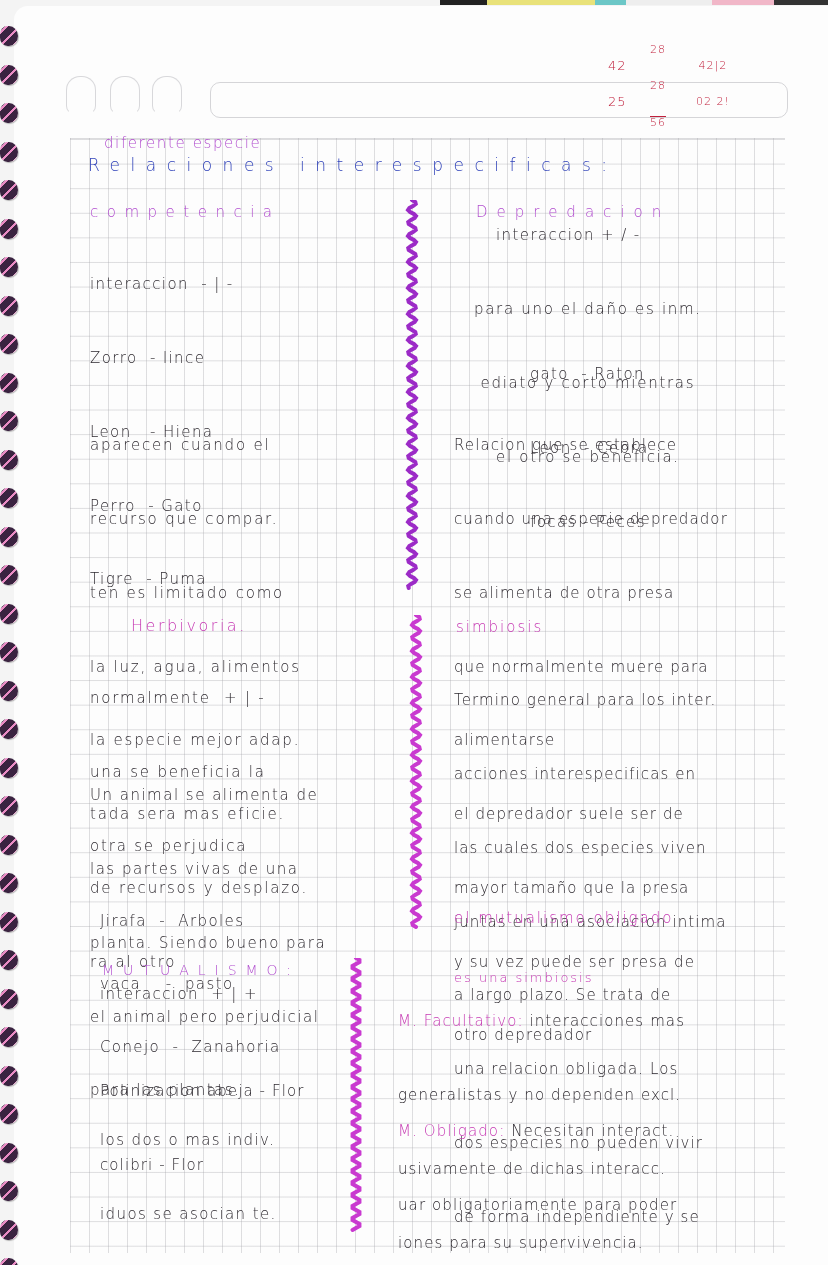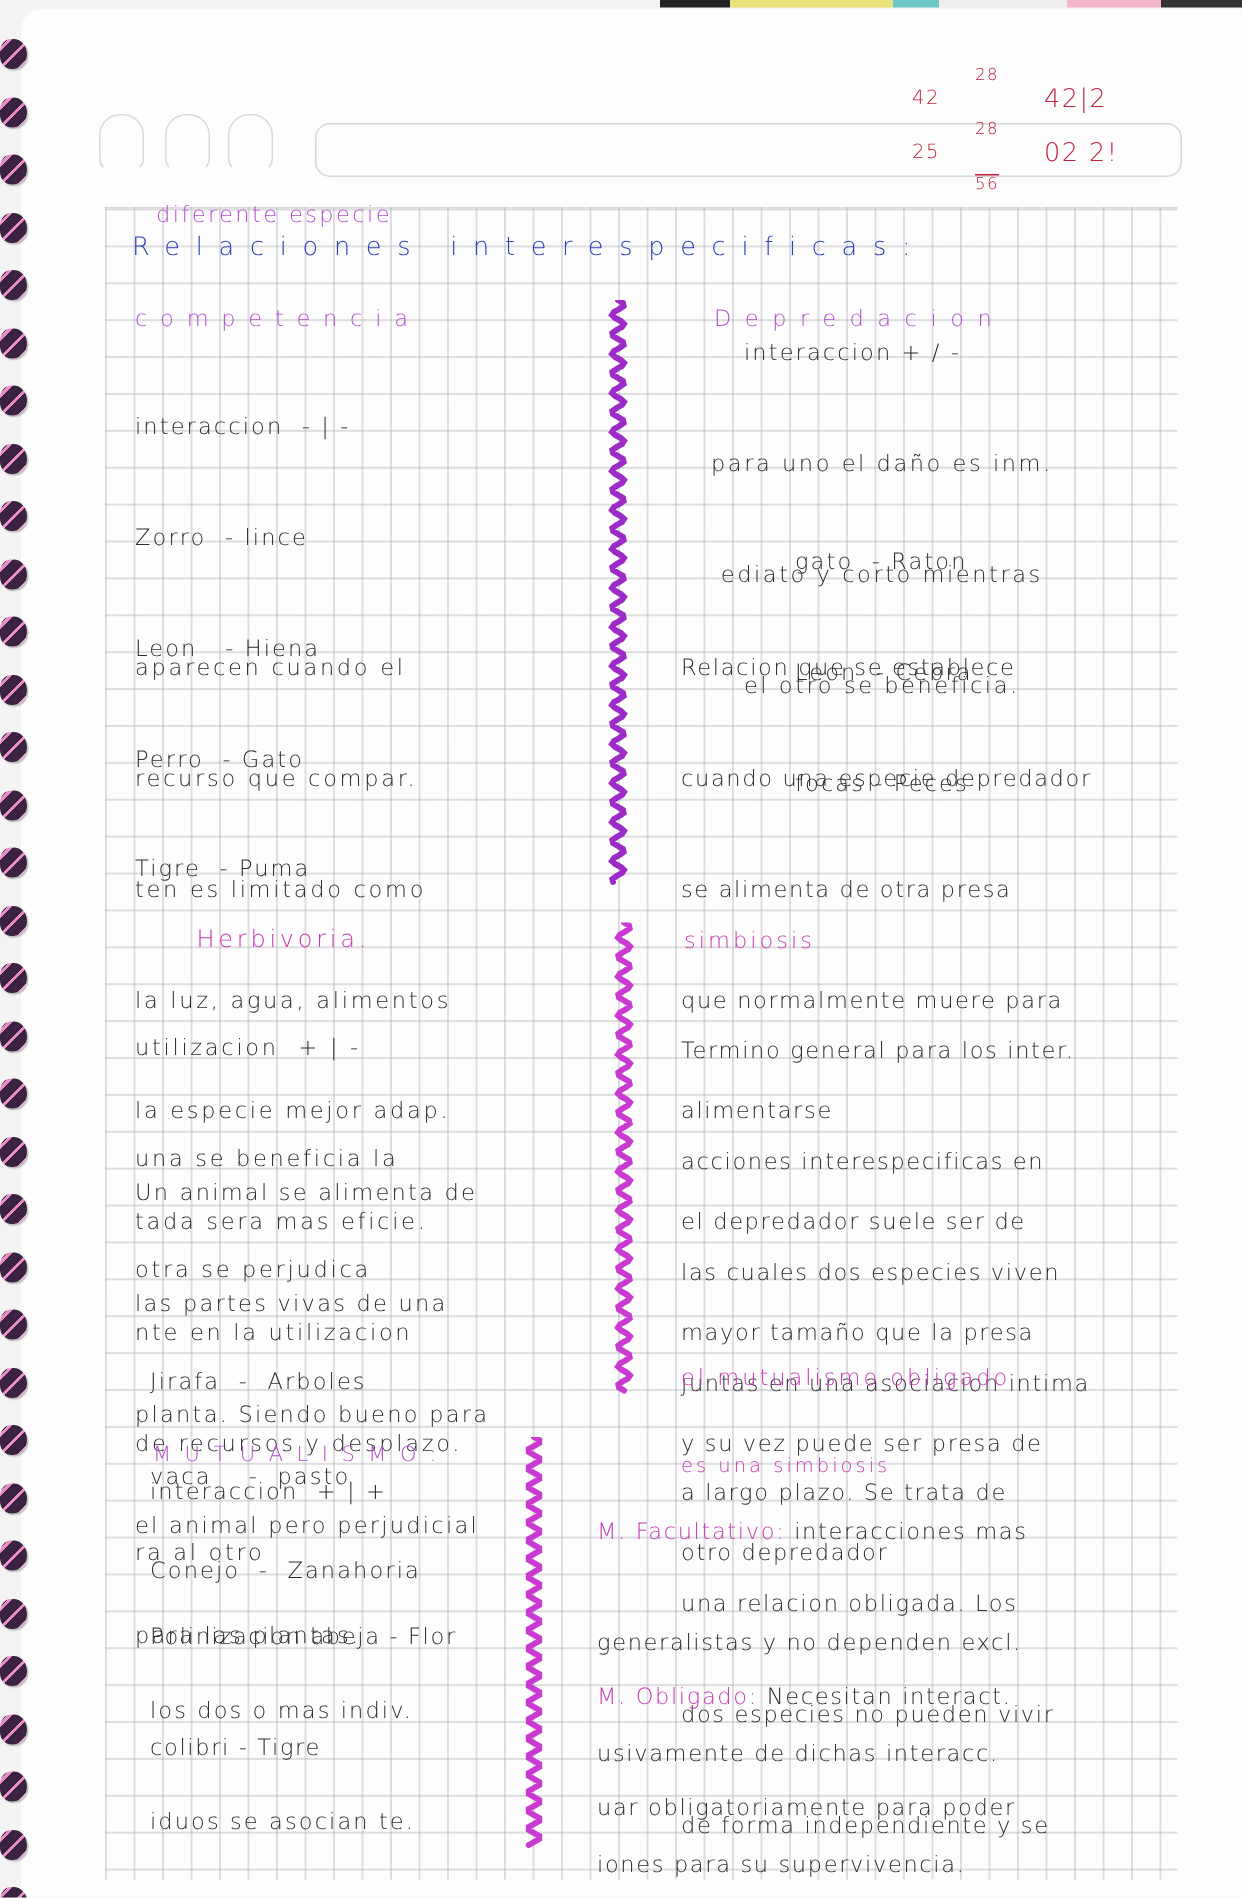--- a/index.html
+++ b/index.html
@@ -107,21 +107,21 @@
 
 <div class="hw red" style="left:608px; top:36px; font-size:13px; line-height:12px; letter-spacing:1px;">
   <span class="ln">42</span>
   <span class="ln">25</span>
 </div>
 <div class="hw red" style="left:650px; top:20px; font-size:11px; line-height:12px; letter-spacing:1px;">
   <span class="ln">28</span>
   <span class="ln">28</span>
   <span class="ln" style="border-top:1px solid #c0203c;">56</span>
 </div>
-<div class="hw red" style="left:696px; top:36px; font-size:17px; line-height:12px; letter-spacing:1px;">
+<div class="hw red" style="left:696px; top:36px; font-size:11px; line-height:12px; letter-spacing:1px;text-align:center;">
   <span class="ln">42|2</span>
   <span class="ln">02 2!</span>
 </div>
 
 <div class="hw purple" style="left:104px; top:131px; font-size:15px; letter-spacing:1.6px;">diferente especie</div>
 <div class="hw blue title" style="left:88px; top:153px; letter-spacing:10.5px;">Relaciones interespecificas:</div>
 
 <div class="hw purple title" style="left:90px; top:200px; font-size:15px; letter-spacing:8.5px;">competencia</div>
 <div class="hw" style="left:90px; top:223px;">
   <span class="ln">interaccion  - | -</span>
@@ -130,21 +130,20 @@
   <span class="ln">Perro  - Gato</span>
   <span class="ln">Tigre  - Puma</span>
 </div>
 <div class="hw" style="left:90px; top:384px; letter-spacing:1.8px;">
   <span class="ln">aparecen cuando el</span>
   <span class="ln">recurso que compar.</span>
   <span class="ln">ten es limitado como</span>
   <span class="ln">la luz, agua, alimentos</span>
   <span class="ln">la especie mejor adap.</span>
   <span class="ln">tada sera mas eficie.</span>
-  <span class="ln">nte en la utilizacion</span>
   <span class="ln">de recursos y desplazo.</span>
   <span class="ln">ra al otro</span>
 </div>
 
 <div class="hw purple title" style="left:476px; top:200px; font-size:15px; letter-spacing:9px;">Depredacion</div>
 <div class="hw" style="left:496px; top:223px;">interaccion + / -</div>
 <div class="hw" style="left:474px; top:248px; letter-spacing:1.7px;text-align:center;">
   <span class="ln">para uno el daño es inm.</span>
   <span class="ln">ediato y corto mientras</span>
   <span class="ln">el otro se beneficia.</span>
@@ -161,21 +160,21 @@
   <span class="ln">que normalmente muere para</span>
   <span class="ln">alimentarse</span>
   <span class="ln">el depredador suele ser de</span>
   <span class="ln">mayor tamaño que la presa</span>
   <span class="ln">y su vez puede ser presa de</span>
   <span class="ln">otro depredador</span>
 </div>
 
 <div class="hw magenta" style="left:90px; top:614px; font-size:16px; letter-spacing:2.5px;margin-left:41px;">Herbivoria.</div>
 <div class="hw" style="left:90px; top:637px; letter-spacing:1.8px;">
-  <span class="ln">utilizacion  + | -</span>
+  <span class="ln">normalmente  + | -</span>
   <span class="ln">una se beneficia la</span>
   <span class="ln">otra se perjudica</span>
 </div>
 <div class="hw" style="left:90px; top:734px; letter-spacing:1.5px;">
   <span class="ln">Un animal se alimenta de</span>
   <span class="ln">las partes vivas de una</span>
   <span class="ln">planta. Siendo bueno para</span>
   <span class="ln">el animal pero perjudicial</span>
   <span class="ln">para las plantas.</span>
 </div>
@@ -199,21 +198,21 @@
 </div>
 <div class="hw magenta" style="left:454px; top:868px; line-height:20px; letter-spacing:2px;">
   <span class="ln">el mutualismo obligado</span>
   <span class="ln" style="font-size:13px;">es una simbiosis</span>
 </div>
 
 <div class="hw purple" style="left:102px; top:958px; font-size:14px; letter-spacing:9px;">MUTUALISMO:</div>
 <div class="hw" style="left:100px; top:982px;">interaccion  + | +</div>
 <div class="hw" style="left:100px; top:1030px; letter-spacing:1.1px;">
   <span class="ln">Polinizacion abeja - Flor</span>
-  <span class="ln">colibri - Tigre</span>
+  <span class="ln">colibri - Flor</span>
 </div>
 <div class="hw" style="left:100px; top:1079px; letter-spacing:1.4px;">
   <span class="ln">los dos o mas indiv.</span>
   <span class="ln">iduos se asocian te.</span>
   
   
   
   
   
   

